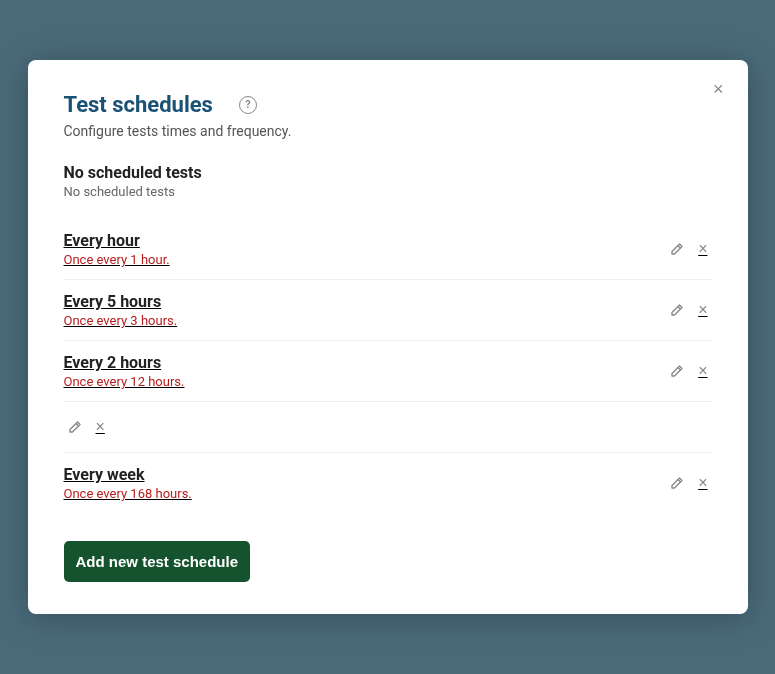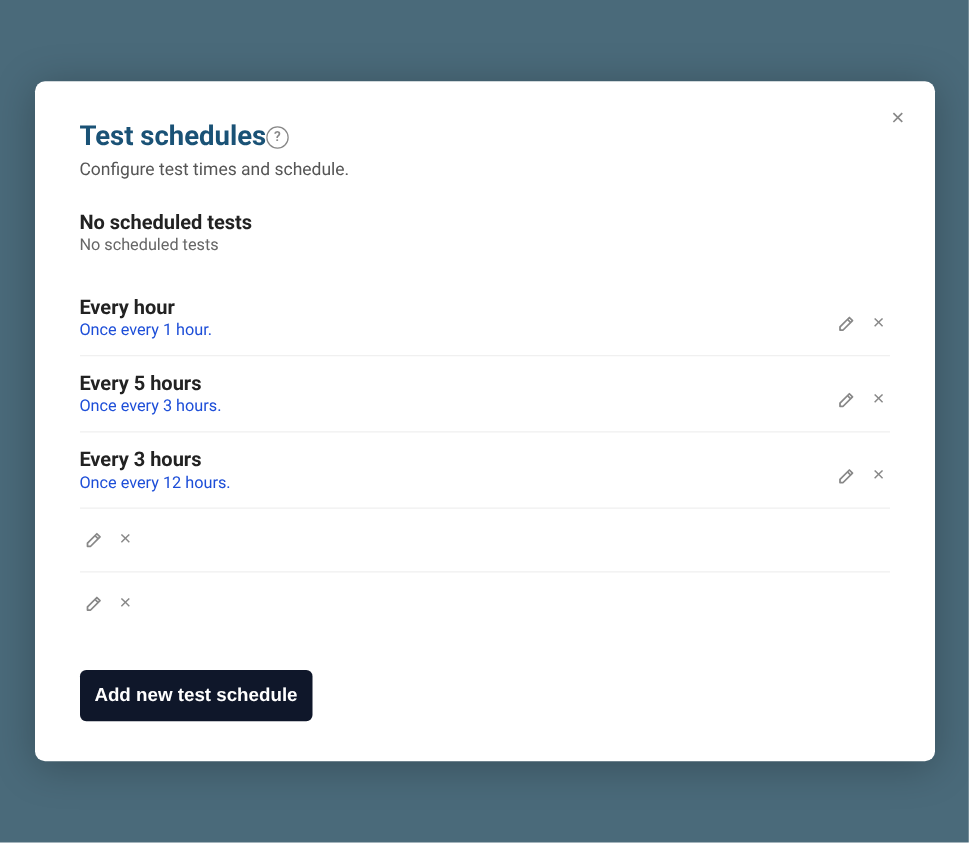--- a/index.html
+++ b/index.html
@@ -46,21 +46,21 @@
       cursor: pointer;
       color: #888;
       font-size: 18px;
       line-height: 1;
       padding: 4px;
     }
 
     .modal-title-row {
       display: flex;
       align-items: center;
-      gap: 0;
+      gap: 26px;
       margin-bottom: 6px;
     }
 
     .modal-title {
       font-size: 22px;
       font-weight: 700;
       color: #1a5276;
     }
 
     .help-icon {
@@ -97,42 +97,43 @@
       margin-bottom: 20px;
     }
 
     .schedule-list {
       list-style: none;
       margin-bottom: 28px;
     }
 
     .schedule-item {
       display: flex;
-      align-items: flex-end;
+      align-items: center;
       justify-content: space-between;
       padding: 12px 0;
       border-bottom: 1px solid #f0f0f0;
+      text-decoration: underline;
     }
 
     .schedule-item:last-child {
       border-bottom: none;
     }
 
     .schedule-info {}
 
     .schedule-name {
       font-size: 16px;
       font-weight: 700;
       color: #222;
       margin-bottom: 2px;
     }
 
     .schedule-detail {
       font-size: 13px;
-      color: #1d4ed8;
+      color: #b91c1c;
     }
 
     .schedule-actions {
       display: flex;
       align-items: center;
       gap: 6px;
       flex-shrink: 0;
     }
 
     .action-btn {
@@ -141,21 +142,21 @@
       cursor: pointer;
       color: #888;
       font-size: 15px;
       padding: 4px;
       display: flex;
       align-items: center;
       justify-content: center;
     }
 
     .add-btn {
-      background-color: #0f172a;
+      background-color: #14532d;
       color: #ffffff;
       border: none;
       border-radius: 5px;
       padding: 12px 12px;
       font-size: 15px;
       font-weight: 600;
       cursor: pointer;
       white-space: nowrap;
     }
   </style>
@@ -163,21 +164,21 @@
 <body>
 
 <div class="modal-overlay">
   <div class="modal">
     <button class="modal-close">×</button>
 
     <div class="modal-title-row">
       <span class="modal-title">Test schedules</span>
       <span class="help-icon">?</span>
     </div>
-    <p class="modal-subtitle">Configure test times and schedule.</p>
+    <p class="modal-subtitle">Configure tests times and frequency.</p>
 
     <div class="section-header">No scheduled tests</div>
     <div class="section-desc">No scheduled tests</div>
 
     <ul class="schedule-list">
     <li class="schedule-item">
           <div class="schedule-info">
             <div class="schedule-name">Every hour</div>
             <div class="schedule-detail">Once every 1 hour.</div>
           </div>
@@ -205,21 +206,21 @@
       <path d="M8 3.5L10.5 6" stroke="#888" stroke-width="1.4"></path>
     </svg>
             </button>
             <button class="action-btn">
               <span style="font-size:16px;color:#888;">×</span>
             </button>
           </div>
         </li>
         <li class="schedule-item">
           <div class="schedule-info">
-            <div class="schedule-name">Every 3 hours</div>
+            <div class="schedule-name">Every 2 hours</div>
             <div class="schedule-detail">Once every 12 hours.</div>
           </div>
           <div class="schedule-actions">
             <button class="action-btn">
               <svg width="14" height="14" viewBox="0 0 14 14" fill="none" xmlns="http://www.w3.org/2000/svg">
       <path d="M9.5 2L12 4.5L4.5 12H2V9.5L9.5 2Z" stroke="#888" stroke-width="1.4" stroke-linejoin="round" fill="none"></path>
       <path d="M8 3.5L10.5 6" stroke="#888" stroke-width="1.4"></path>
     </svg>
             </button>
             <button class="action-btn">
@@ -234,20 +235,24 @@
       <path d="M9.5 2L12 4.5L4.5 12H2V9.5L9.5 2Z" stroke="#888" stroke-width="1.4" stroke-linejoin="round" fill="none"></path>
       <path d="M8 3.5L10.5 6" stroke="#888" stroke-width="1.4"></path>
     </svg>
             </button>
             <button class="action-btn">
               <span style="font-size:16px;color:#888;">×</span>
             </button>
           </div>
         </li>
         <li class="schedule-item">
+          <div class="schedule-info">
+            <div class="schedule-name">Every week</div>
+            <div class="schedule-detail">Once every 168 hours.</div>
+          </div>
           <div class="schedule-actions">
             <button class="action-btn">
               <svg width="14" height="14" viewBox="0 0 14 14" fill="none" xmlns="http://www.w3.org/2000/svg">
       <path d="M9.5 2L12 4.5L4.5 12H2V9.5L9.5 2Z" stroke="#888" stroke-width="1.4" stroke-linejoin="round" fill="none"></path>
       <path d="M8 3.5L10.5 6" stroke="#888" stroke-width="1.4"></path>
     </svg>
             </button>
             <button class="action-btn">
               <span style="font-size:16px;color:#888;">×</span>
             </button>

